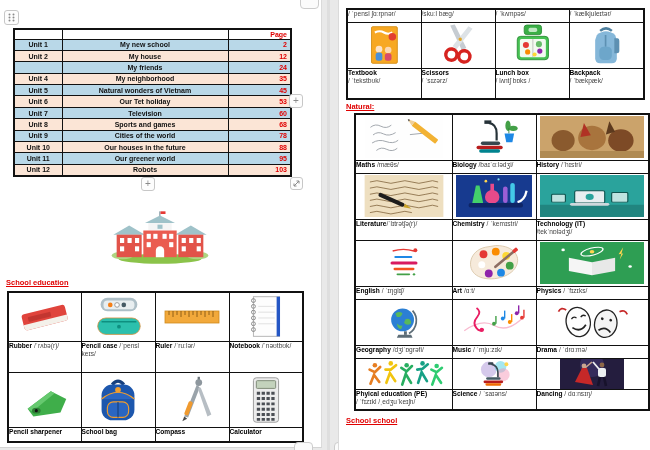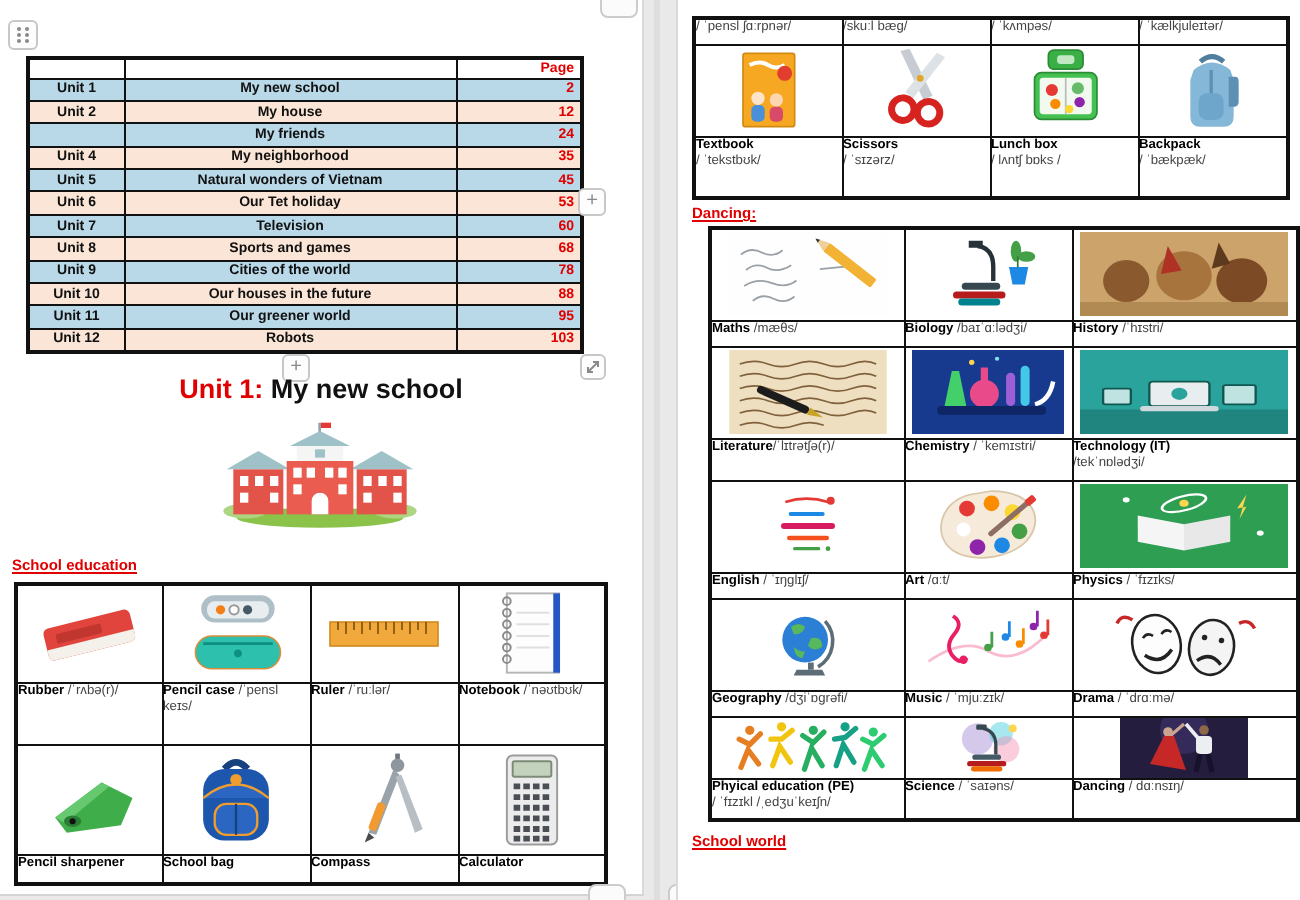--- a/index.html
+++ b/index.html
@@ -133,23 +133,20 @@
       </table>
 
     <div class="ctl plus" style="left:289px;top:94px;">+</div>
     <div class="ctl plus" style="left:141px;top:177px;">+</div>
     <div class="ctl grip" style="left:290px;top:177px;">
       <svg width="9" height="9" viewBox="0 0 9 9" style="margin-top:1px">
         <path d="M2 7 L7 2 M2 4.5 V7 H4.5 M7 4.5 V2 H4.5" stroke="#8a8a8a" stroke-width="1" fill="none"></path>
       </svg>
     </div>
 
-    <div id="unit-title">
-      <span class="red">Unit 1:</span><span> My new school</span>
-    </div>
 
     <svg style="position:absolute;left:110px;top:207px;" width="100" height="62" viewBox="0 0 120 64">
       <ellipse cx="60" cy="57" rx="50" ry="6" fill="#8bc34a"></ellipse>
       <ellipse cx="15" cy="53" rx="13" ry="4.5" fill="#aed581"></ellipse>
       <ellipse cx="105" cy="53" rx="13" ry="4.5" fill="#aed581"></ellipse>
       <polygon points="4,28 42,28 23,17" fill="#9fc2c9"></polygon>
       <rect x="8" y="28" width="30" height="27" fill="#e25349"></rect>
       <polygon points="78,28 116,28 97,17" fill="#9fc2c9"></polygon>
       <rect x="82" y="28" width="30" height="27" fill="#e25349"></rect>
       <rect x="59" y="0" width="1.6" height="6" fill="#90a4ae"></rect>
@@ -370,21 +367,21 @@
       </tr>
       <tr style="height:31px;">
         <td class="lbl"><b style="display:block">Textbook</b><span class="ph">/ ˈtekstbʊk/</span></td>
         <td class="lbl"><b style="display:block">Scissors</b><span class="ph">/ ˈsɪzərz/</span></td>
         <td class="lbl"><b style="display:block">Lunch box</b><span class="ph">/ lʌntʃ bɒks /</span></td>
         <td class="lbl"><b style="display:block">Backpack</b><span class="ph">/ ˈbækpæk/</span></td>
       </tr>
     </tbody>
       </table>
 
-    <div class="redhead" style="left:7px;top:102px;">Dancing:</div>
+    <div class="redhead" style="left:7px;top:102px;">Natural:</div>
 
     <table class="doc" style="left:15px;top:113px;width:294px;">
       <colgroup>
           <col style="width:97px">
           <col style="width:84px">
           <col style="width:113px">
         </colgroup>
       <tbody>
           <tr style="height:46px;">
         <td class="img">
@@ -630,16 +627,16 @@
         </td>
       </tr>
       <tr style="height:21px;">
         <td class="lbl"><b style="display:block">Phyical education (PE)</b><span class="ph">/ ˈfɪzɪkl /ˌedʒuˈkeɪʃn/</span></td>
         <td class="lbl"><b>Science</b> <span class="ph">/ ˈsaɪəns/</span></td>
         <td class="lbl"><b>Dancing</b> <span class="ph">/ dɑːnsɪŋ/</span></td>
       </tr>
     </tbody>
       </table>
 
-    <div class="redhead" style="left:7px;top:416px;">School world</div>
+    <div class="redhead" style="left:7px;top:416px;">School school</div>
   </div>
 
 </div>
 
 </body></html>

